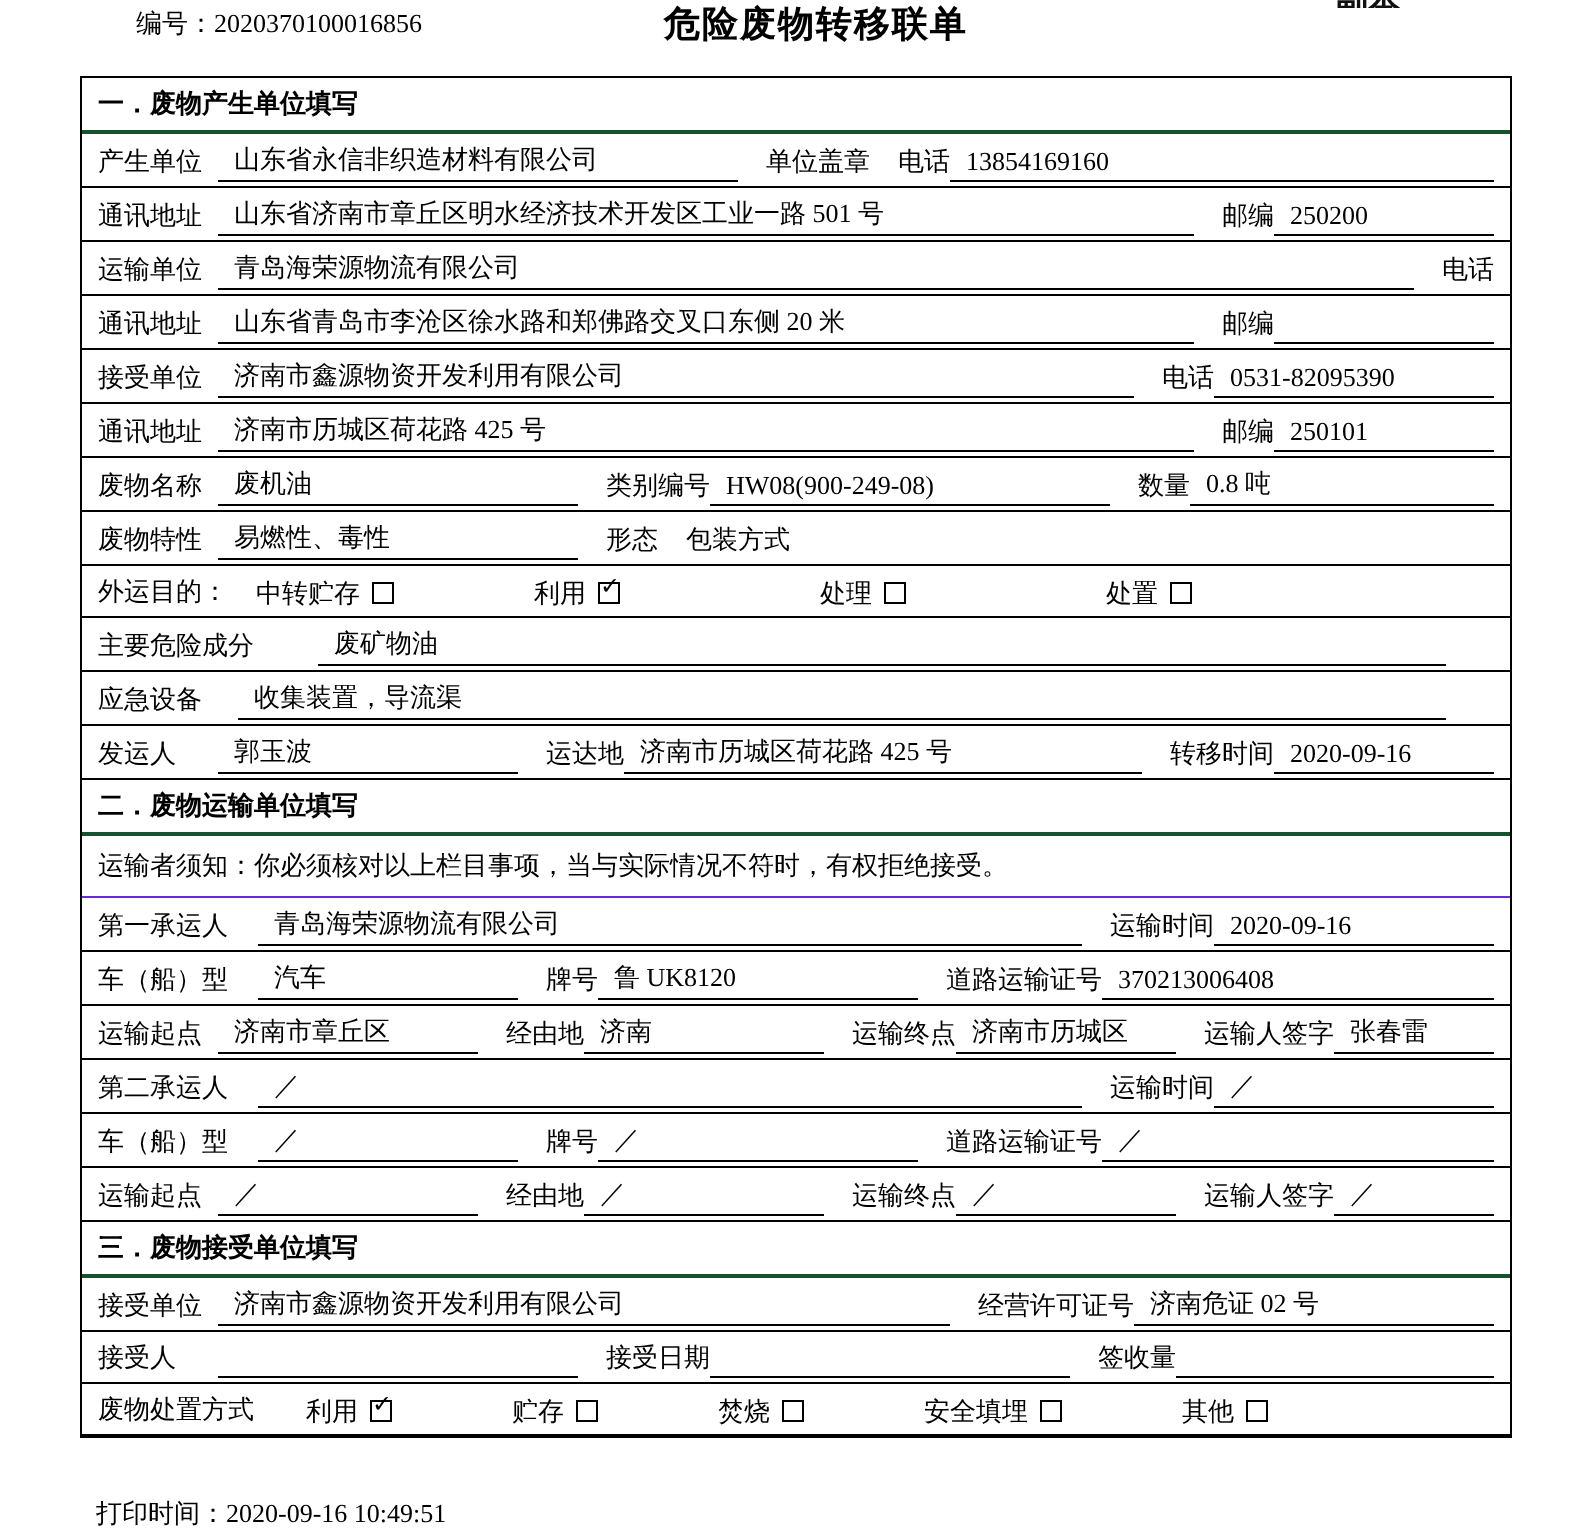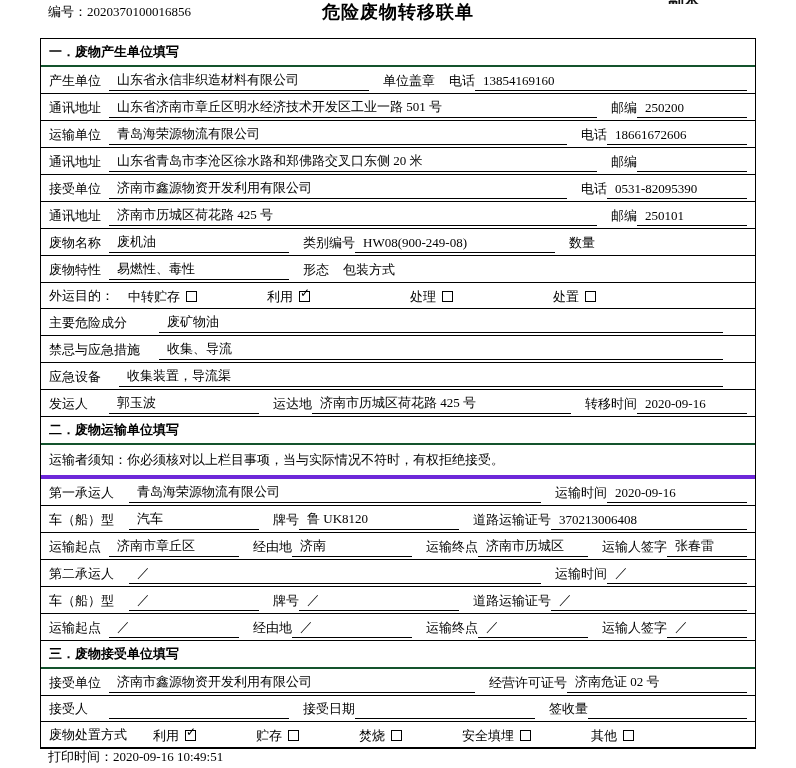--- a/index.html
+++ b/index.html
@@ -8,21 +8,21 @@
     background: #ffffff;
   }
   body {
     width: 796px; height: 768px;
     font-family: "Liberation Serif", "DejaVu Serif", serif;
     font-size: 13px;
     color: #000;
     position: relative;
     overflow: hidden;
   }
-  .page { position: relative; width: 796px; height: 588px; }
+  .page { position: relative; width: 796px; height: 588px; padding-left: 20px; }
 
   
   .topbar {
     position: relative;
     height: 34px;
   }
   .doc-no {
     position: absolute;
     left: 48px; top: 3px;
     font-size: 13px;
@@ -55,21 +55,21 @@
     border: 1px solid #000;
     border-collapse: collapse;
   }
   .section-head {
     border-bottom: 2px solid #14532d;
     padding: 4px 8px;
     font-weight: bold;
     font-size: 13px;
   }
   .note-row {
-    border-bottom: 4px solid #6d28d9;
+    border-bottom: 1px solid #6d28d9;
     padding: 6px 8px;
     font-size: 13px;
   }
   .row {
     display: flex;
     align-items: flex-end;
     padding: 4px 8px 2px 8px;
     min-height: 24px;
   }
   .row.bordered { border-bottom: 1px solid #000; align-items: flex-end; }
@@ -166,21 +166,20 @@
       <span class="sp"></span>
       <span class="lbl">邮编</span>
       <span class="val w-110">250200</span>
     </div>
 
     <div class="row bordered">
       <span class="lbl w-60">运输单位</span>
       <span class="val grow">青岛海荣源物流有限公司</span>
       <span class="sp"></span>
       <span class="lbl">电话</span>
-      <span class="val w-140">18661672606</span>
     </div>
 
     <div class="row bordered">
       <span class="lbl w-60">通讯地址</span>
       <span class="val grow">山东省青岛市李沧区徐水路和郑佛路交叉口东侧 20 米</span>
       <span class="sp"></span>
       <span class="lbl">邮编</span>
       <span class="val w-110"></span>
     </div>
 
@@ -201,20 +200,21 @@
     </div>
 
     <div class="row bordered">
       <span class="lbl w-60">废物名称</span>
       <span class="val w-180">废机油</span>
       <span class="sp"></span>
       <span class="lbl">类别编号</span>
       <span class="val w-200">HW08(900-249-08)</span>
       <span class="sp"></span>
       <span class="lbl">数量</span>
+      <span class="val">0.8 吨</span>
     </div>
 
     <div class="row bordered">
       <span class="lbl w-60">废物特性</span>
       <span class="val w-180">易燃性、毒性</span>
       <span class="sp"></span>
       <span class="lbl">形态</span>
       <span class="sp"></span>
       <span class="lbl">包装方式</span>
     </div>
@@ -239,25 +239,20 @@
       </span>
       <span class="grow"></span>
     </div>
 
     <div class="row bordered">
       <span class="lbl w-110">主要危险成分</span>
       <span class="val grow">废矿物油</span>
       <span style="flex:0 0 24px"></span>
     </div>
 
-    <div class="row bordered">
-      <span class="lbl w-110">禁忌与应急措施</span>
-      <span class="val grow">收集、导流</span>
-      <span style="flex:0 0 24px"></span>
-    </div>
 
     <div class="row bordered">
       <span class="lbl w-70">应急设备</span>
       <span class="val grow">收集装置，导流渠</span>
       <span style="flex:0 0 24px"></span>
     </div>
 
     <div class="row bordered">
       <span class="lbl w-60">发运人</span>
       <span class="val w-150">郭玉波</span>

